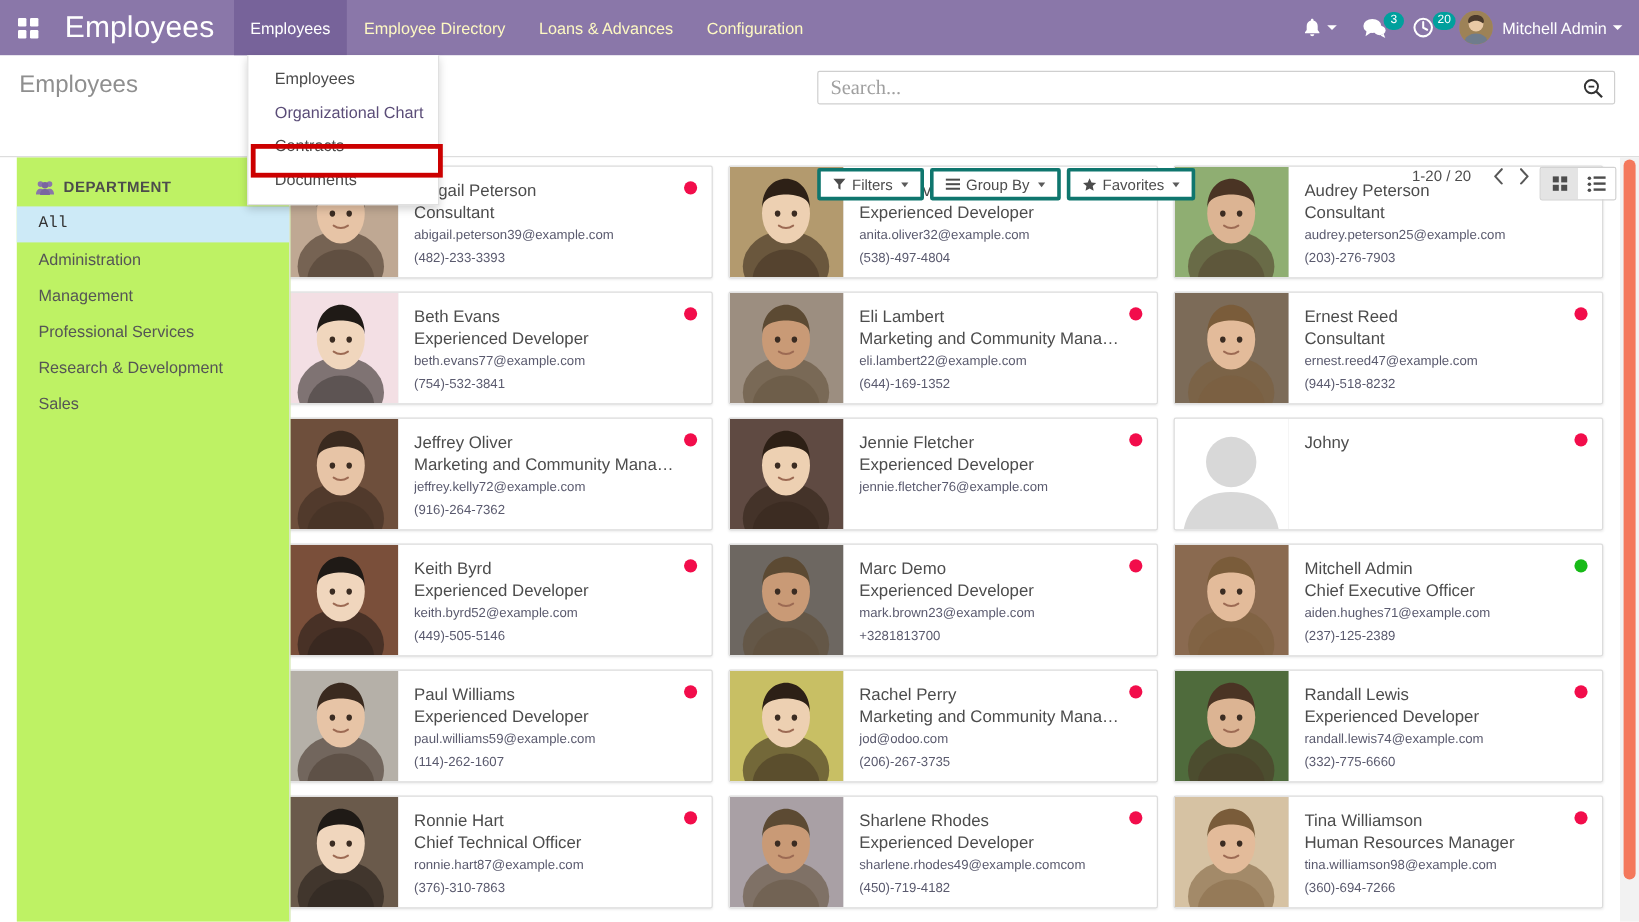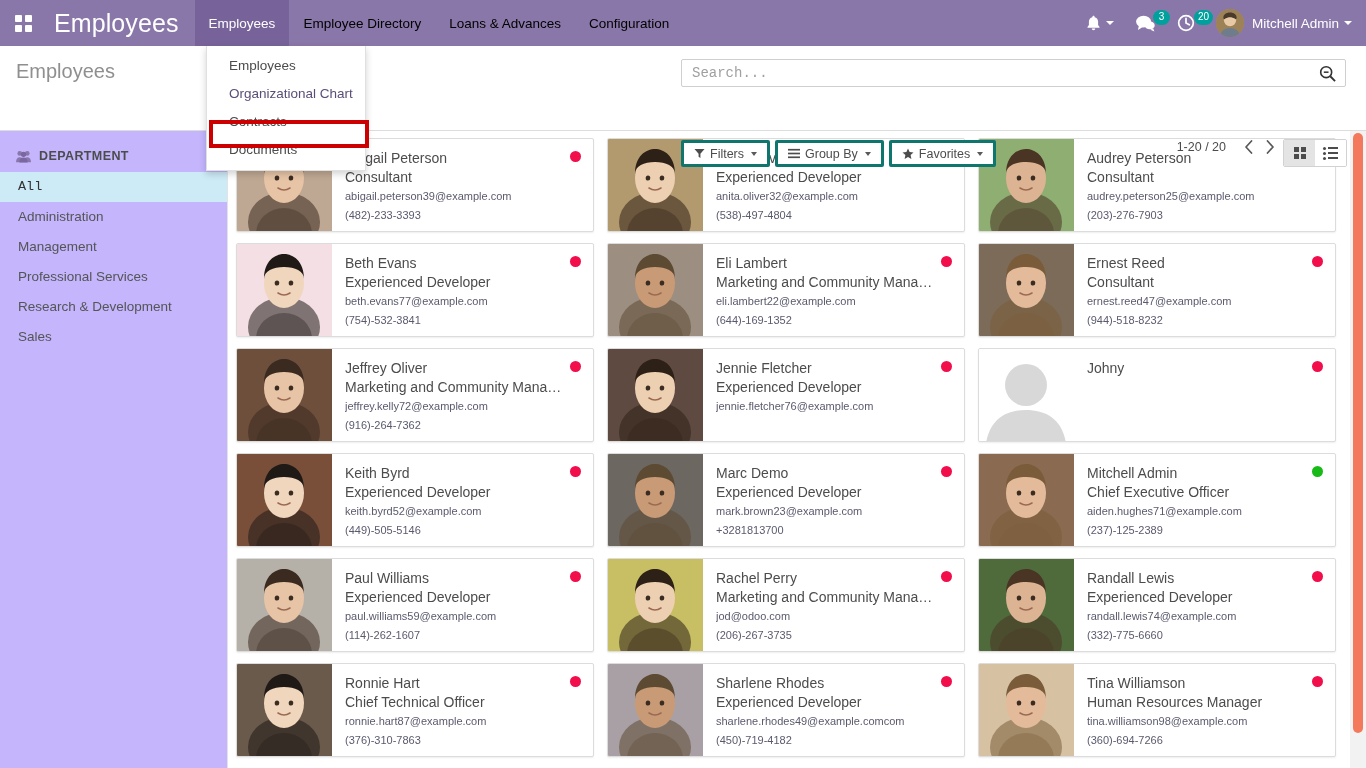--- a/index.html
+++ b/index.html
@@ -38,21 +38,21 @@
     font-size: 25px;
     padding: 0 16px 0 8px;
     letter-spacing: .1px;
     white-space: nowrap;
     cursor: pointer;
   }
   .menu-root { display: flex; align-items: stretch; height: 46px; }
   .menu-item {
     display: flex; align-items: center;
     padding: 0 14px;
-    color: #000000;
+    color: #fef9c3;
     font-size: 13.5px;
     height: 46px;
     cursor: pointer;
     white-space: nowrap;
   }
   .menu-item.active { background: #77639a; color: #ffffff; }
 
   .nav-right {
     margin-left: auto;
     display: flex; align-items: center;
@@ -154,24 +154,24 @@
     left: 681px; top: 13px;
     width: 665px; height: 28px;
     border: 1px solid #cfcfcf;
     border-radius: 2px;
     background: #ffffff;
     display: flex; align-items: center;
   }
   .search-input {
     border: none; outline: none;
     flex: 1;
-    font-size: 14px;
+    font-size: 17px;
     padding: 0 10px;
     color: #4c4c4c;
-    font-family: Liberation Mono, monospace;
+    font-family: Liberation Serif, serif;
     background: transparent;
   }
   .search-input::placeholder { color: #a0a0a0; }
   .search-go { padding: 0 9px; cursor: pointer; display:flex; align-items:center; }
 
   .cp-buttons {
     position: absolute;
     left: 681px; top: 94px;
     display: flex; gap: 0;
   }
@@ -230,23 +230,23 @@
   .vs-grid { display: grid; grid-template-columns: 5px 5px; grid-template-rows: 5px 5px; gap: 2px; }
   .vs-grid i { background: #4c4c4c; width: 5px; height: 5px; display:block; }
   .vs-list { display: flex; flex-direction: column; gap: 2px; }
   .vs-list i { display: flex; align-items: center; gap: 2px; }
   .vs-list i b { display:block; width:3px;height:3px;background:#4c4c4c;border-radius:50%; }
   .vs-list i s { display:block; width:10px;height:2px;background:#4c4c4c; text-decoration:none; }
 
   
   .sidebar {
     position: absolute;
-    top: 131px; left: 0;
+    top: 131px; left: 14px;
     width: 228px; height: 637px;
-    background: #c4b5fd;
+    background: #bef264;
     border-right: 1px solid #e3e3e3;
     padding-top: 18px;
     z-index: 10;
   }
   .sb-header {
     display: flex; align-items: center; gap: 8px;
     padding: 0 0 9px 16px;
     font-size: 12.5px;
     font-weight: bold;
     color: #4c4c4c;

